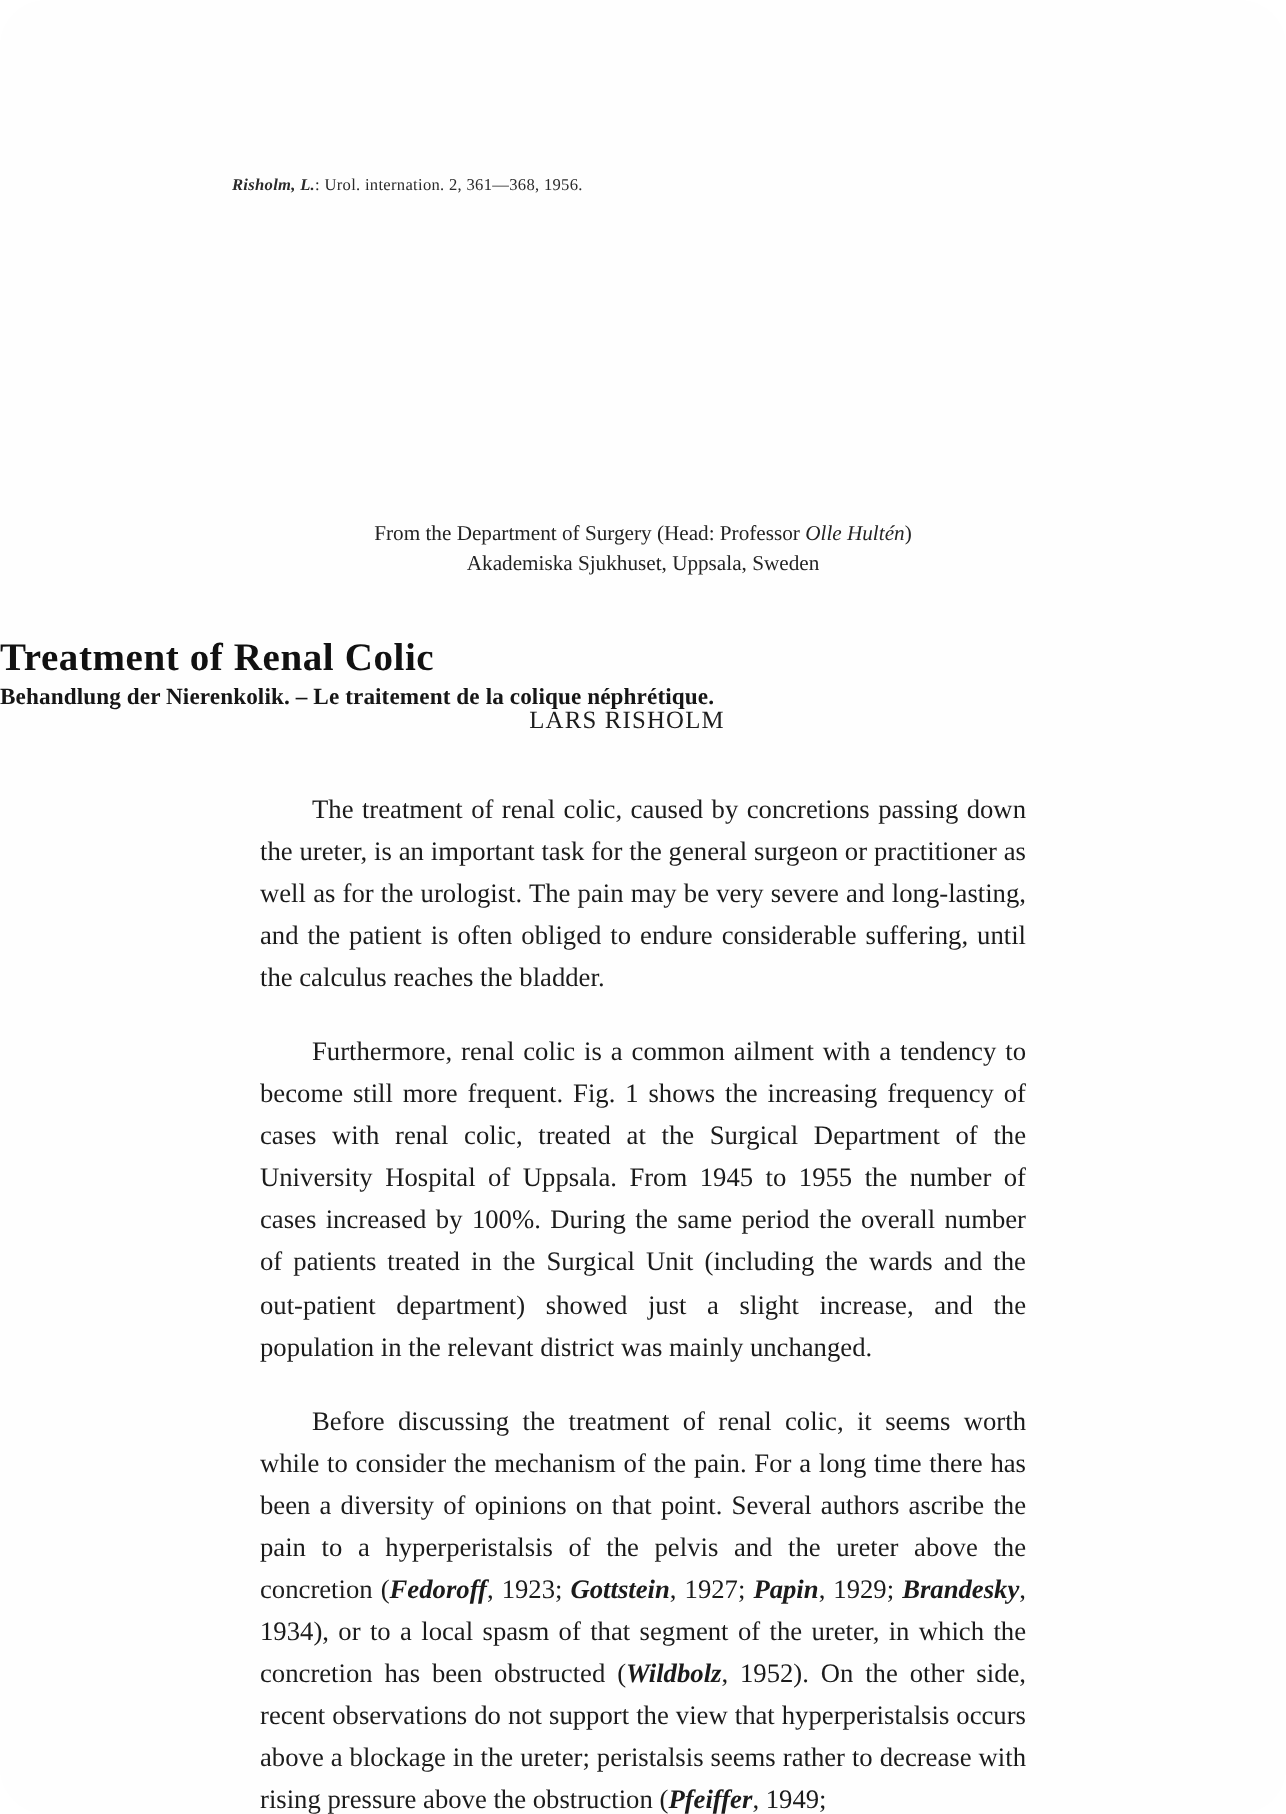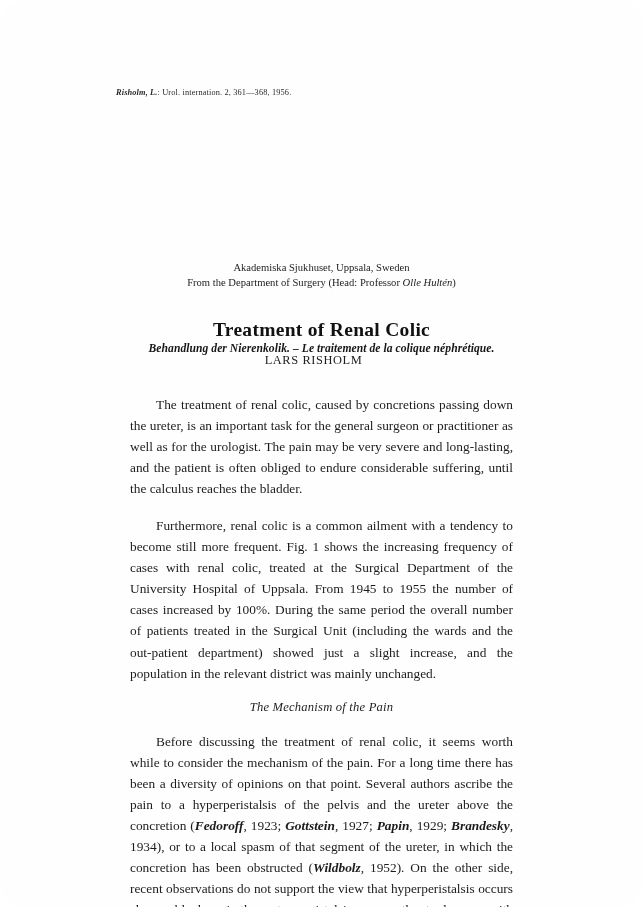--- a/index.html
+++ b/index.html
@@ -47,36 +47,34 @@
     line-height: 14.5px;
     color: #232323;
   }
   .affiliation .head-name { font-style: italic; }
 
   
   .title-main {
     position: absolute;
     left: 0; right: 0;
     top: 306px;
-    text-align: center;
+    text-align: left;
     font-size: 19.5px;
     font-weight: bold;
     letter-spacing: 0.3px;
     color: #111111;
   }
   .title-sub {
     position: absolute;
     left: 0; right: 0;
     top: 332px;
-    text-align: center;
     font-size: 11.6px;
     font-weight: bold;
     letter-spacing: 0.05px;
     color: #161616;
-    font-style: italic;
   }
   .author {
     position: absolute;
     left: 0; right: 16px;
     top: 353px;
     text-align: center;
     font-size: 12.4px;
     letter-spacing: 0.6px;
     color: #1d1d1d;
   }
@@ -116,32 +114,31 @@
 </head>
 <body>
 
 <div class="page">
 
   <div class="running-header">
     <span class="au">Risholm, L.</span><span>: Urol. internation. 2, 361—368, 1956.</span>
   </div>
 
   <div class="affiliation">
+    <div><span>From the Department of Surgery (Head: Professor </span><span class="head-name">Olle Hultén</span><span>)</span></div>
     <div>Akademiska Sjukhuset, Uppsala, Sweden</div>
-    <div><span>From the Department of Surgery (Head: Professor </span><span class="head-name">Olle Hultén</span><span>)</span></div>
   </div>
 
   <h1 class="title-main">Treatment of Renal Colic</h1>
   <h2 class="title-sub">Behandlung der Nierenkolik. – Le traitement de la colique néphrétique.</h2>
   <div class="author">LARS RISHOLM</div>
 
   <div class="body-col">
 
     <p class="para">The treatment of renal colic, caused by concretions passing down the ureter, is an important task for the general surgeon or practitioner as well as for the urologist. The pain may be very severe and long-lasting, and the patient is often obliged to endure considerable suffering, until the calculus reaches the bladder.</p>
 
     <p class="para">Furthermore, renal colic is a common ailment with a tendency to become still more frequent. Fig. 1 shows the increasing frequency of cases with renal colic, treated at the Surgical Department of the University Hospital of Uppsala. From 1945 to 1955 the number of cases increased by 100%. During the same period the overall number of patients treated in the Surgical Unit (including the wards and the out-patient department) showed just a slight increase, and the population in the relevant district was mainly unchanged.</p>
 
-    <div class="section-head">The Mechanism of the Pain</div>
 
     <p class="para"><span>Before discussing the treatment of renal colic, it seems worth while to consider the mechanism of the pain. For a long time there has been a diversity of opinions on that point. Several authors ascribe the pain to a hyperperistalsis of the pelvis and the ureter above the concretion (</span><cite class="n">Fedoroff</cite><span>, 1923; </span><cite class="n">Gottstein</cite><span>, 1927; </span><cite class="n">Papin</cite><span>, 1929; </span><cite class="n">Brandesky</cite><span>, 1934), or to a local spasm of that segment of the ureter, in which the concretion has been obstructed (</span><cite class="n">Wildbolz</cite><span>, 1952). On the other side, recent observations do not support the view that hyperperistalsis occurs above a blockage in the ureter; peristalsis seems rather to decrease with rising pressure above the obstruction (</span><cite class="n">Pfeiffer</cite><span>, 1949;</span></p>
 
   </div>
 </div>
 
 </body></html>

